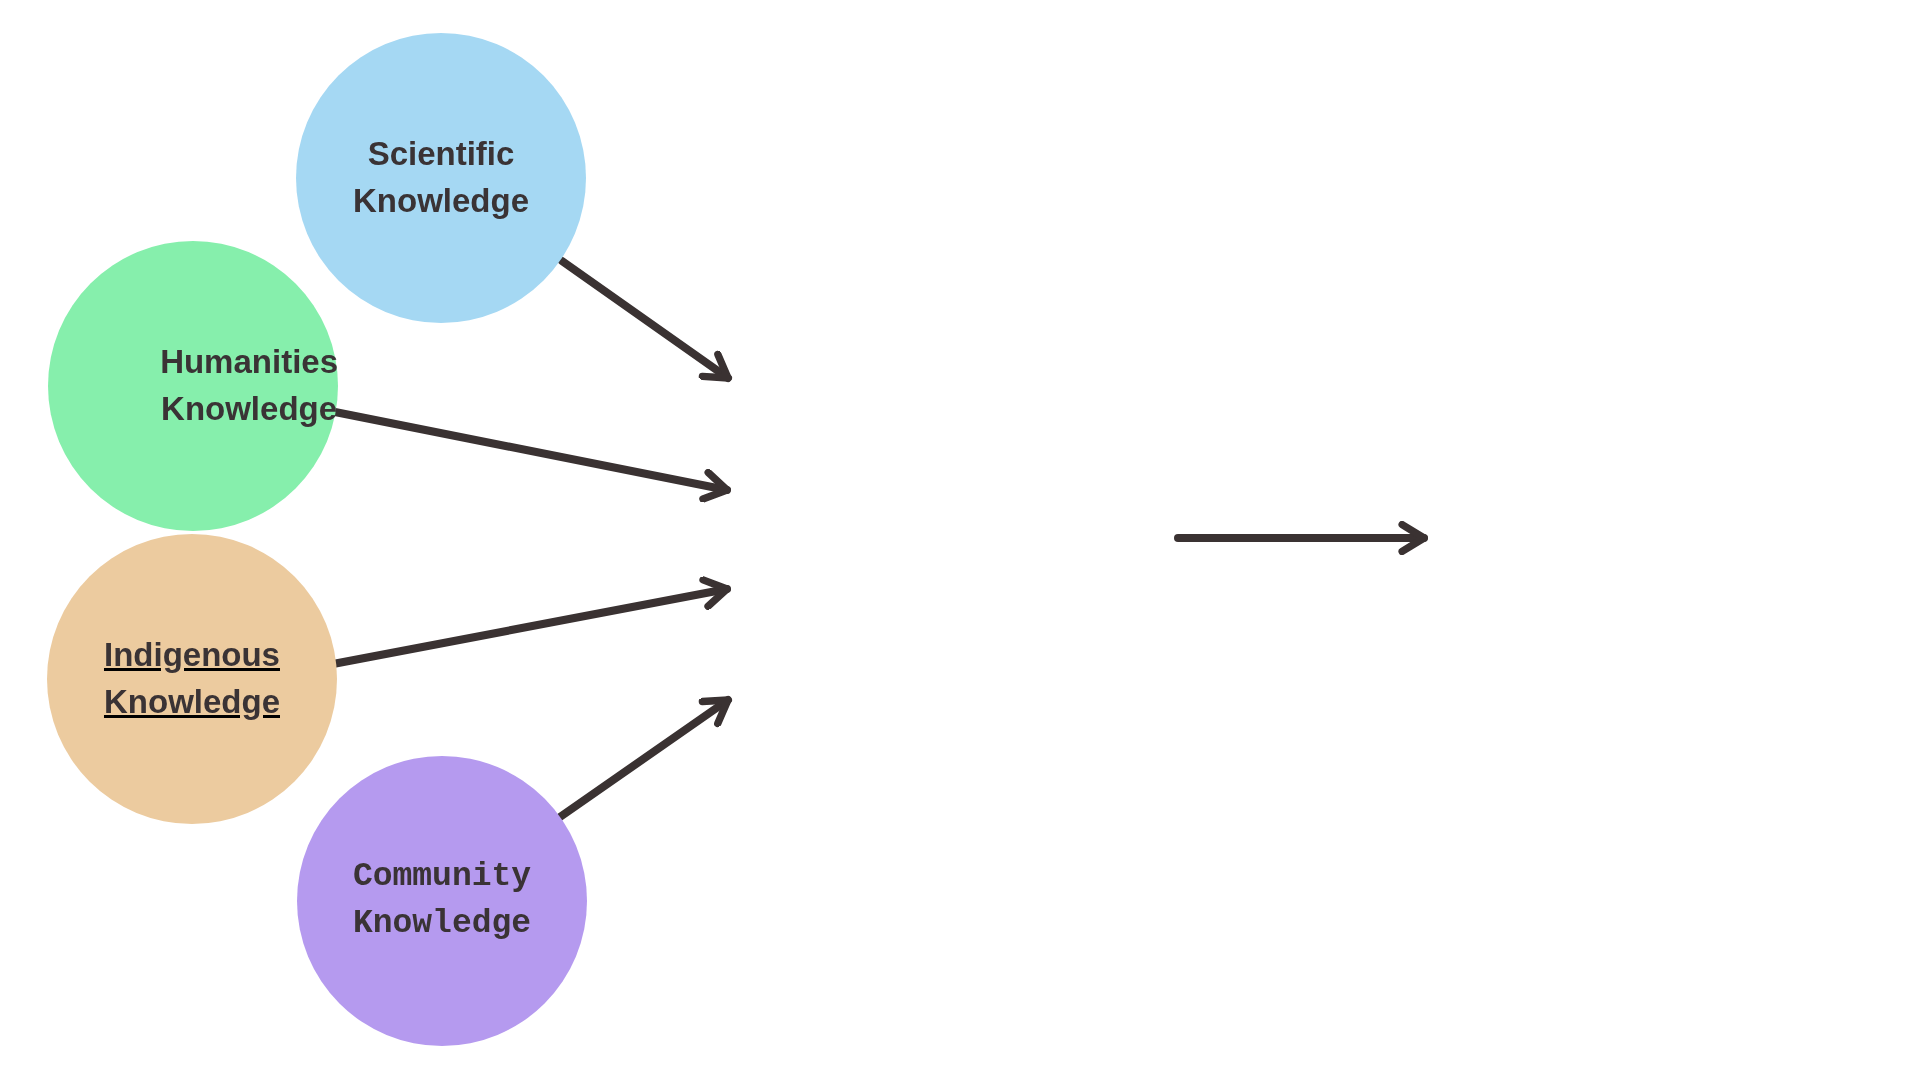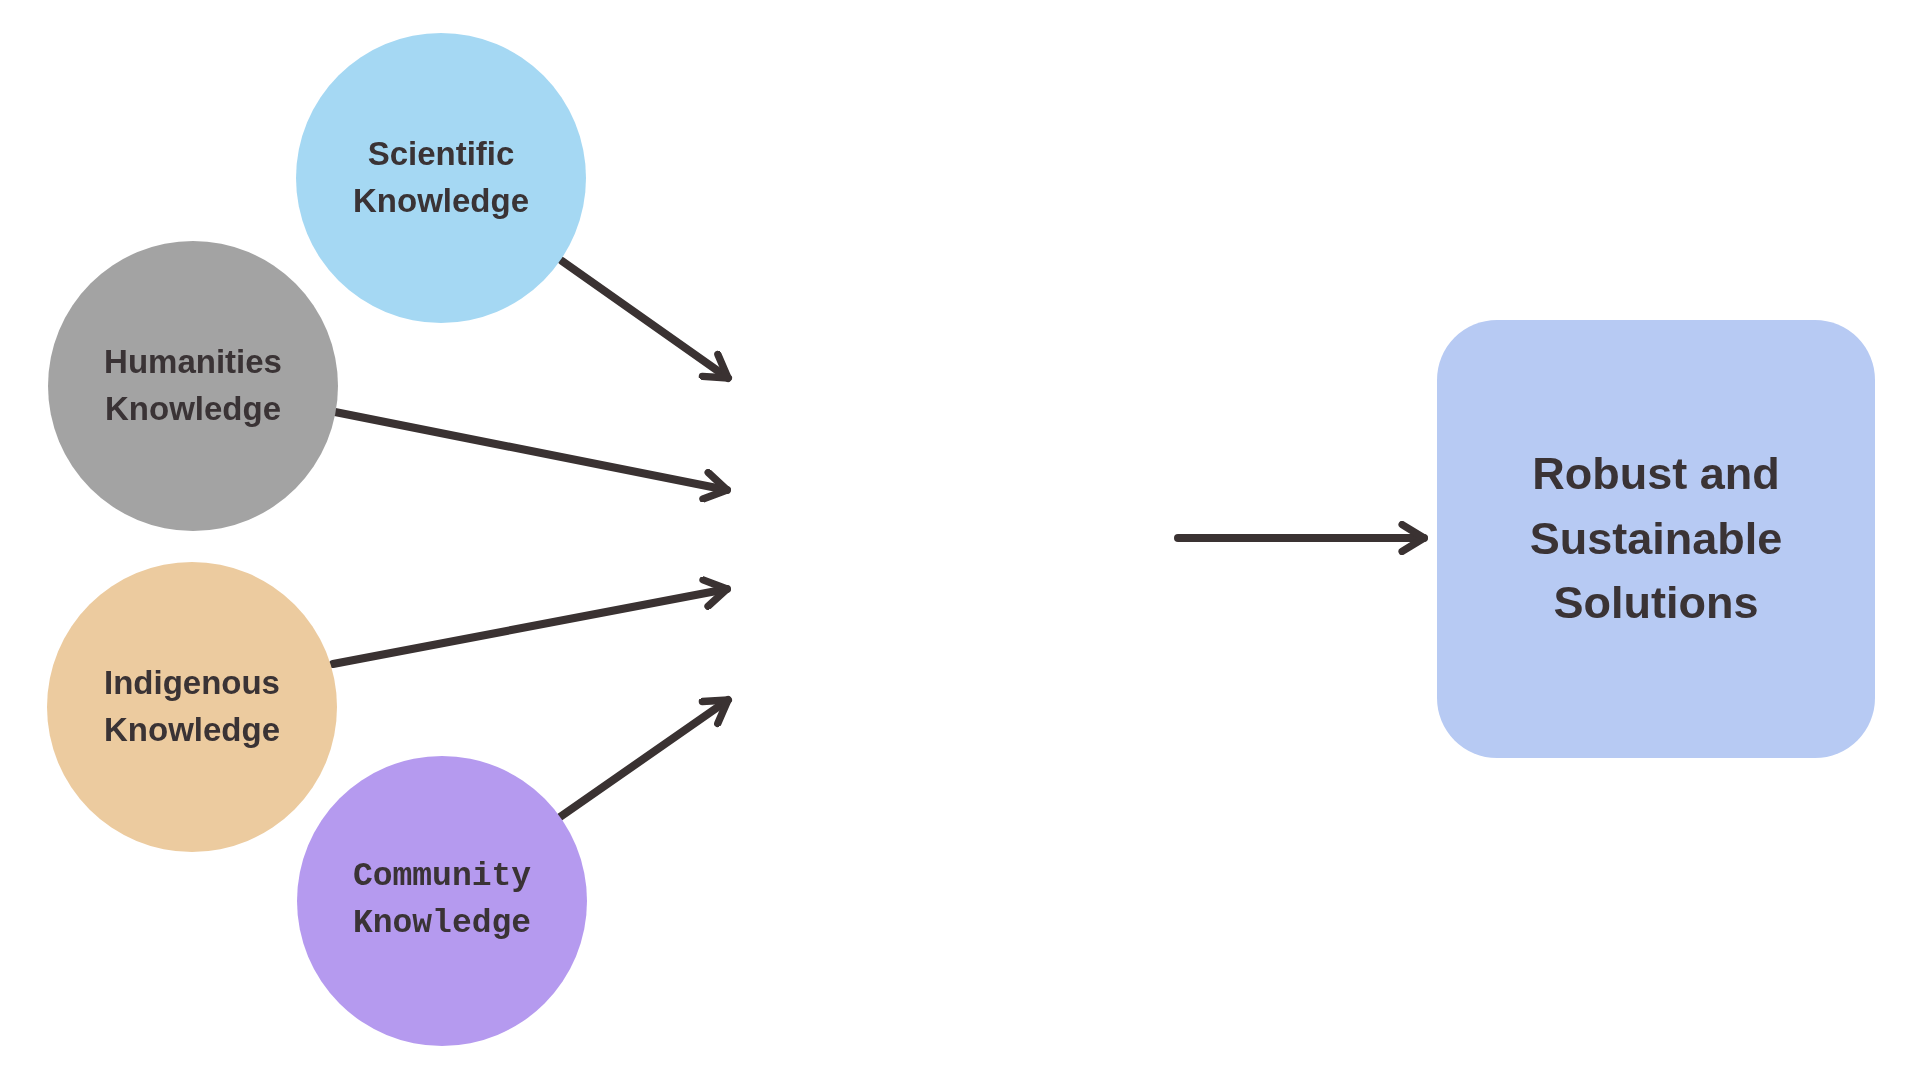--- a/index.html
+++ b/index.html
@@ -48,21 +48,21 @@
     width: 438px;
     height: 438px;
     border-radius: 60px;
   }
   .bigbox .label {
     font-size: 45px;
     line-height: 1.44;
   }
   .node-scientific { left: 296px; top: 33px; }
   .node-humanities { left: 48px;  top: 241px; }
-  .node-indigenous { left: 47px;  top: 562px; }
+  .node-indigenous { left: 47px;  top: 534px; text-decoration: underline; }
   .node-community  { left: 297px; top: 756px; }
   .node-central    { left: 739px; top: 320px; }
   .node-outcome    { left: 1437px; top: 320px; }
 </style>
 </head>
 <body>
 
 <div class="canvas">
 
   <svg class="arrow-layer" viewBox="0 0 1920 1080" xmlns="http://www.w3.org/2000/svg" aria-hidden="true">
@@ -78,35 +78,30 @@
       <line x1="560" y1="817" x2="728" y2="700" marker-end="url(#arrowhead)"></line>
       <line x1="1178" y1="538" x2="1424" y2="538" marker-end="url(#arrowhead)"></line>
     </g>
   </svg>
 
   <div class="node circle node-scientific" style="background: rgb(165, 216, 243);">
     <span class="label">Scientific
 Knowledge</span>
   </div>
 
-  <div class="node circle node-humanities" style="background: #a3a3a3;">
+  <div class="node circle node-humanities" style="background: #86efac; justify-content: flex-end;">
     <span class="label">Humanities
 Knowledge</span>
   </div>
 
   <div class="node circle node-indigenous" style="background: rgb(236, 203, 159);">
     <span class="label">Indigenous
 Knowledge</span>
   </div>
 
   <div class="node circle node-community" style="background: rgb(181, 154, 239); font-family: Liberation Mono, monospace;">
     <span class="label">Community
 Knowledge</span>
   </div>
 
 
-  <div class="node bigbox node-outcome" style="background: rgb(183, 202, 243);">
-    <span class="label">Robust and
-Sustainable
-Solutions</span>
-  </div>
 
 </div>
 
 </body></html>

